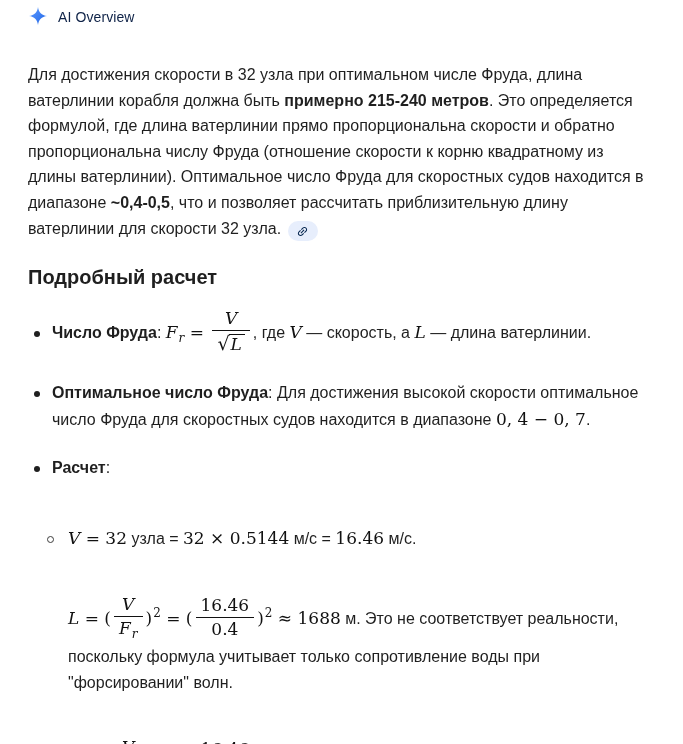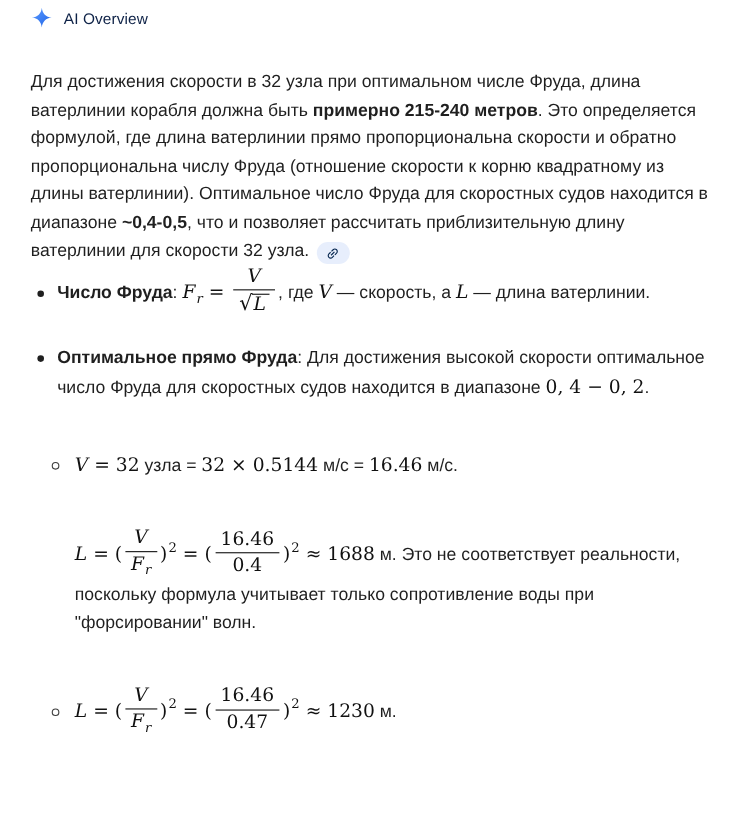--- a/index.html
+++ b/index.html
@@ -87,29 +87,31 @@
   <p class="intro"><span class="t-text">Для достижения скорости в 32 узла при оптимальном числе Фруда, длина ватерлинии корабля должна быть </span><span class="t-bold">примерно 215-240 метров</span><span class="t-text">. Это определяется формулой, где длина ватерлинии прямо пропорциональна скорости и обратно пропорциональна числу Фруда (отношение скорости к корню квадратному из длины ватерлинии). Оптимальное число Фруда для скоростных судов находится в диапазоне </span><span class="t-bold">~0,4-0,5</span><span class="t-text">, что и позволяет рассчитать приблизительную длину ватерлинии для скорости 32 узла. </span><span class="pill" style="background: rgb(231, 238, 252); color: rgb(6, 38, 79);">
         <span>
           <svg width="13" height="13" viewBox="0 0 24 24" aria-hidden="true">
             <g transform="rotate(-45 12 12)">
               <path fill="currentColor" d="M3.9 12c0-1.71 1.39-3.1 3.1-3.1h4V7H7c-2.76 0-5 2.24-5 5s2.24 5 5 5h4v-1.9H7c-1.71 0-3.1-1.39-3.1-3.1zM8 13h8v-2H8v2zm9-6h-4v1.9h4c1.71 0 3.1 1.39 3.1 3.1s-1.39 3.1-3.1 3.1h-4V17h4c2.76 0 5-2.24 5-5s-2.24-5-5-5z"></path>
             </g>
           </svg>
         </span>
       </span></p>
 
+  <h2 class="h">Подробный расчет</h2>
 
   <div class="list">
       <div class="li">
         <div class="bline"><span class="marker"><span class="dot"></span></span><span class="t-bold">Число Фруда</span><span class="t-text">: </span><span><span class="mi">F</span><span class="msub-s">r</span></span><span class="mn"> = </span><span class="frac"><span class="fn"><span class="mi">V</span></span><span class="fd"><span class="sqrt"><span class="rad">√</span><span class="sqrt-arg"><span class="mi">L</span></span></span></span></span><span class="t-text">, где </span><span class="mi">V</span><span class="t-text"> — скорость, а </span><span class="mi">L</span><span class="t-text"> — длина ватерлинии.</span></div>
       </div>
       <div class="li">
-        <div class="bline"><span class="marker"><span class="dot"></span></span><span class="t-bold">Оптимальное прямо Фруда</span><span class="t-text">: Для достижения высокой скорости оптимальное число Фруда для скоростных судов находится в диапазоне </span><span class="mn">0, 4 − 0, 2</span><span class="t-text">.</span></div>
+        <div class="bline"><span class="marker"><span class="dot"></span></span><span class="t-bold">Оптимальное число Фруда</span><span class="t-text">: Для достижения высокой скорости оптимальное число Фруда для скоростных судов находится в диапазоне </span><span class="mn">0, 4 − 0, 7</span><span class="t-text">.</span></div>
       </div>
       <div class="li">
+        <div class="bline"><span class="marker"><span class="dot"></span></span><span class="t-bold">Расчет</span><span class="t-text">:</span></div>
         <div class="sub">
           <div class="li">
             <div class="bline"><span class="marker"><span class="ocirc"></span></span><span class="mi">V</span><span class="mn"> = 32</span><span class="t-text"> узла = </span><span class="mn">32 × 0.5144</span><span class="t-text"> м/с = </span><span class="mn">16.46</span><span class="t-text"> м/с.</span></div>
           </div>
           <div class="li">
             <div class="bline"><span class="mi">L</span><span class="mn"> = (</span><span class="frac"><span class="fn"><span class="mi">V</span></span><span class="fd"><span><span class="mi">F</span><span class="msub-s">r</span></span></span></span><span class="mn">)</span><span class="msup">2</span><span class="mn"> = (</span><span class="frac"><span class="fn"><span class="mn">16.46</span></span><span class="fd"><span class="mn">0.4</span></span></span><span class="mn">)</span><span class="msup">2</span><span class="mn"> ≈ 1688</span><span class="t-text"> м. Это не соответствует реальности, поскольку формула учитывает только сопротивление воды при "форсировании" волн.</span></div>
           </div>
           <div class="li">
             <div class="bline"><span class="marker"><span class="ocirc"></span></span><span class="mi">L</span><span class="mn"> = (</span><span class="frac"><span class="fn"><span class="mi">V</span></span><span class="fd"><span><span class="mi">F</span><span class="msub-s">r</span></span></span></span><span class="mn">)</span><span class="msup">2</span><span class="mn"> = (</span><span class="frac"><span class="fn"><span class="mn">16.46</span></span><span class="fd"><span class="mn">0.47</span></span></span><span class="mn">)</span><span class="msup">2</span><span class="mn"> ≈ 1230</span><span class="t-text"> м.</span></div>
           </div>

